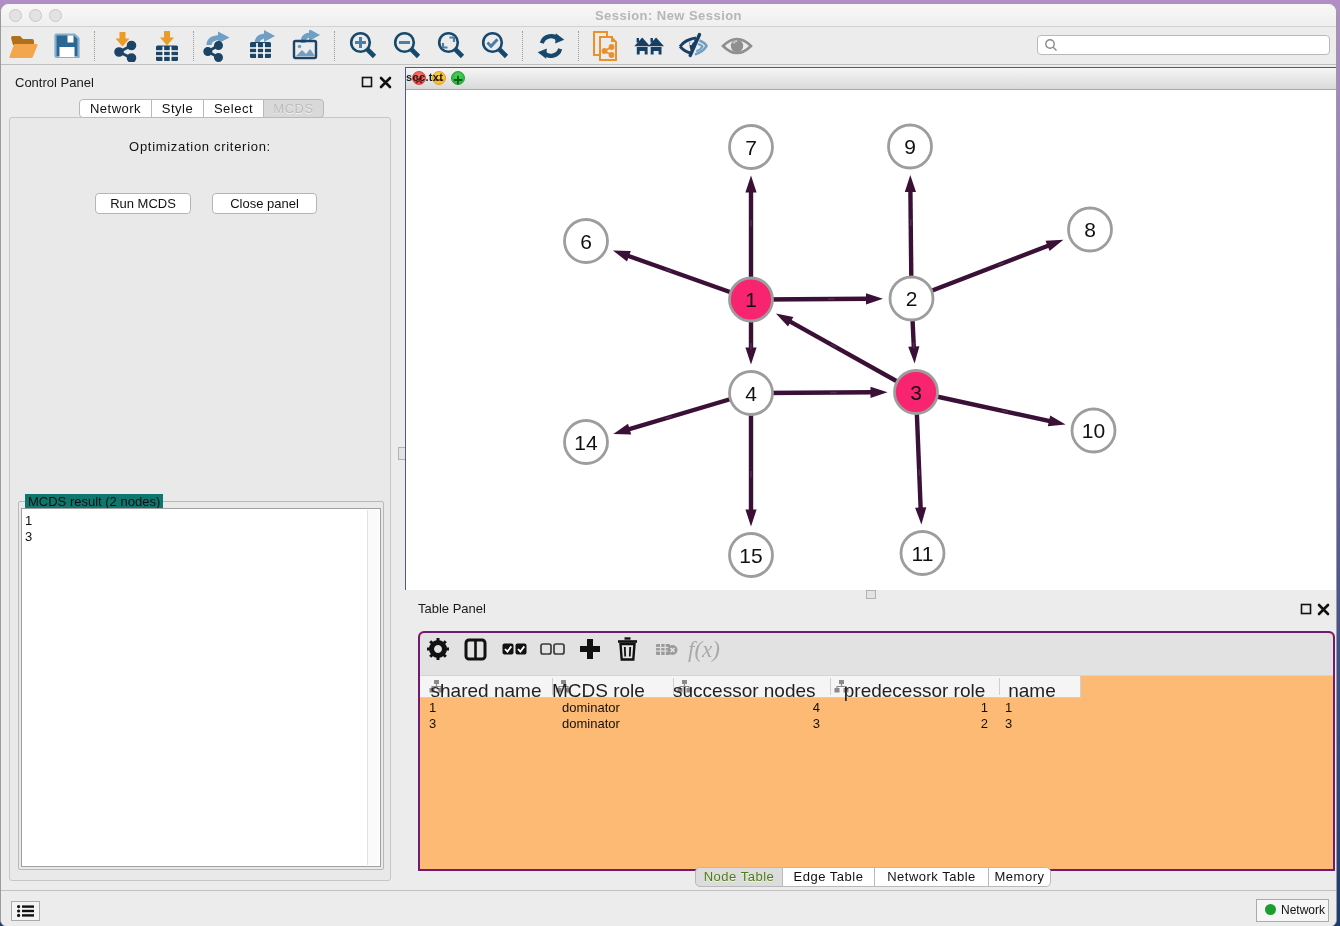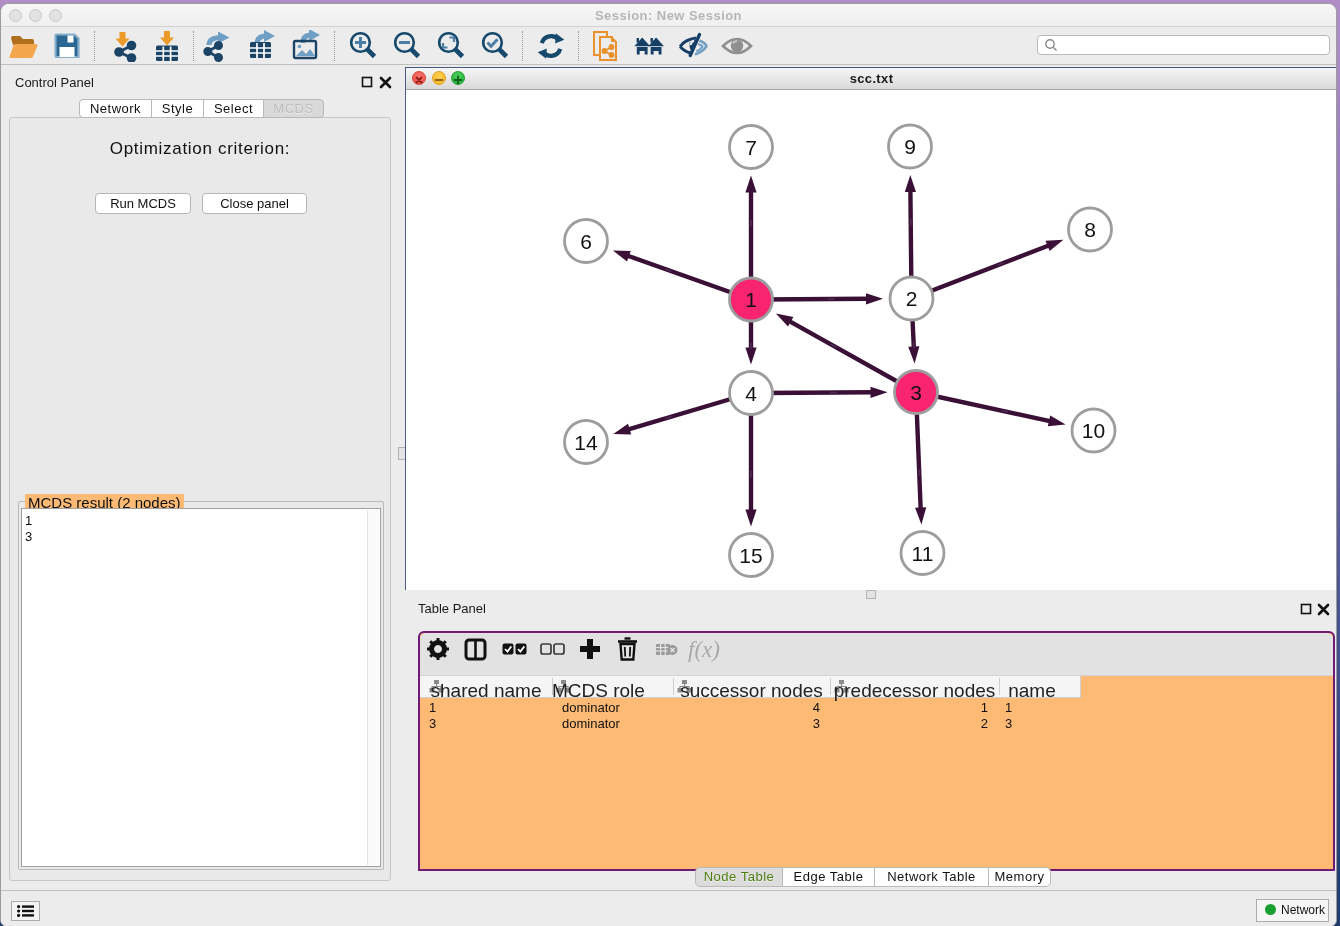--- a/index.html
+++ b/index.html
@@ -22,28 +22,28 @@
   .search{position:absolute;left:1036px;top:8px;width:291px;height:18px;background:#fff;
        border:1px solid #b9b9b9;border-radius:4px;}
   .ctrl-title,.tp-title{position:absolute;font-size:13px;color:#1a1a1a;}
   .tabs{position:absolute;height:19px;}
   .tab{position:absolute;top:0;height:17px;background:#fff;border:1px solid #b9b9b9;
        font-size:13px;text-align:center;color:#111;line-height:17px;letter-spacing:0.5px;}
   .pane{position:absolute;background:#e9e9e9;border:1px solid #c6c6c6;border-radius:3px;}
   .btn{position:absolute;background:#fff;border:1px solid #b5b5b5;border-radius:4px;
        font-size:13px;color:#111;text-align:center;}
   .gbox{position:absolute;border:1px solid #b9b9b9;border-radius:2px;}
-  .glabel{position:absolute;background:#fdba74;font-size:15px;color:#111;padding:0 3px;}
+  .glabel{position:absolute;background:#0f766e;font-size:13px;color:#111;padding:0 3px;}
   .wlist{position:absolute;background:#fff;border:1px solid #a0a0a0;font-size:13px;color:#111;}
   .frame{position:absolute;left:404px;top:63px;width:931px;height:521px;
        border:1px solid #4c5a80;background:#fff;}
   .ftitle{position:absolute;left:0;top:0;width:100%;height:21px;
        background:linear-gradient(#f6f6f6,#d9d9d9);border-bottom:1px solid #a9a9a9;}
   .light{position:absolute;top:3px;width:14px;height:14px;border-radius:50%;box-sizing:border-box;}
-  .fname{position:absolute;top:3px;left:0;width:100%;text-align:center;font-size:13px;
+  .fname{position:absolute;top:3px;left:0;width:100%;font-size:11px;
        font-weight:bold;color:#1a1a1a;letter-spacing:0.35px;}
   .tbl-head{position:absolute;background:#f5f5f5;border-bottom:1px solid #cfcfcf;font-size:19px;color:#222;}
   .statusbar{position:absolute;left:0;top:886px;width:100%;height:36px;background:#ececec;
        border-top:1px solid #c2c2c2;}
   .celltxt{position:absolute;font-size:13px;color:#111;}
 </style>
 </head>
 <body>
 <div class="win">
   <div class="titlebar">
@@ -199,23 +199,23 @@
 <svg style="position:absolute;left:378px;top:72px" width="13" height="13" viewBox="0 0 13 13">
   <path d="M2 2 L11 11 M11 2 L2 11" stroke="#111" stroke-width="2.6" stroke-linecap="round"></path>
 </svg>
 <div class="pane" style="left:8px;top:113px;width:380px;height:762px"></div>
 <div class="tabs" style="left:78px;top:95px">
   <div class="tab" style="left:0;width:71px;border-radius:4px 0 0 4px">Network</div>
   <div class="tab" style="left:72px;width:51px">Style</div>
   <div class="tab" style="left:124px;width:59px">Select</div>
   <div class="tab" style="left:184px;width:59px;border-radius:0 4px 4px 0;background:#d9d9d9;color:#bcbcbc;text-shadow:0 1px 0 #f0f0f0">MCDS</div>
 </div>
-<div style="position:absolute;left:0px;top:135px;width:398px;text-align:center;font-size:17px;color:#111;letter-spacing:0.7px">Optimization criterion:</div>
+<div style="position:absolute;left:0px;top:135px;width:398px;text-align:center;font-size:13px;color:#111;letter-spacing:0.7px">Optimization criterion:</div>
 <div class="btn" style="left:94px;top:189px;width:94px;height:19px;line-height:19px">Run MCDS</div>
-<div class="btn" style="left:201px;top:189px;width:103px;height:19px;line-height:19px">Close panel</div>
+<div class="btn" style="left:211px;top:189px;width:103px;height:19px;line-height:19px">Close panel</div>
 <div class="gbox" style="left:17px;top:497px;width:364px;height:367px"></div>
 <div class="glabel" style="left:24px;top:490px">MCDS result (2 nodes)</div>
 <div class="wlist" style="left:20px;top:504px;width:358px;height:357px">
   <div style="position:absolute;left:3px;top:4px;line-height:16px">1<br>3</div>
   <div style="position:absolute;right:1px;top:1px;width:11px;height:355px;background:#fafafa;border-left:1px solid #e2e2e2"></div>
 </div>
 <div style="position:absolute;left:397px;top:443px;width:7px;height:11px;background:#e3e3e3;border:1px solid #b2b2b2"></div>
 
   <div class="frame">
   <div class="ftitle">
@@ -394,30 +394,30 @@
         </svg>
 <div style="position:absolute;left:132px;top:4px;width:121px;text-align:left">MCDS role</div>
 <svg style="position:absolute;left:257px;top:4px" width="15" height="13" viewBox="0 0 15 13">
           <g fill="#8a8a8a">
             <rect x="5" y="0" width="5" height="4"></rect>
             <rect x="0.5" y="8" width="5" height="4.5"></rect>
             <rect x="9.5" y="8" width="5" height="4.5"></rect>
           </g>
           <path d="M7.5 4 v2.5 M3 8 V6.5 H12 V8" stroke="#8a8a8a" stroke-width="1.2" fill="none"></path>
         </svg>
-<div style="position:absolute;left:253px;top:4px;width:157px;text-align:center">successor nodes</div>
+<div style="position:absolute;left:253px;top:4px;width:157px;text-align:left">successor nodes</div>
 <svg style="position:absolute;left:414px;top:4px" width="15" height="13" viewBox="0 0 15 13">
           <g fill="#8a8a8a">
             <rect x="5" y="0" width="5" height="4"></rect>
             <rect x="0.5" y="8" width="5" height="4.5"></rect>
             <rect x="9.5" y="8" width="5" height="4.5"></rect>
           </g>
           <path d="M7.5 4 v2.5 M3 8 V6.5 H12 V8" stroke="#8a8a8a" stroke-width="1.2" fill="none"></path>
         </svg>
-<div style="position:absolute;left:410px;top:4px;width:169px;text-align:center">predecessor nodes</div>
+<div style="position:absolute;left:410px;top:4px;width:169px;text-align:center">predecessor role</div>
 <div style="position:absolute;left:572px;top:4px;width:80px;text-align:center">name</div>
 
   </div>
   <div class="celltxt" style="left:9px;top:67px">1</div>
 <div class="celltxt" style="left:142px;top:67px">dominator</div>
 <div class="celltxt" style="left:300px;top:67px;width:100px;text-align:right">4</div>
 <div class="celltxt" style="left:468px;top:67px;width:100px;text-align:right">1</div>
 <div class="celltxt" style="left:585px;top:67px">1</div>
 <div class="celltxt" style="left:9px;top:83px">3</div>
 <div class="celltxt" style="left:142px;top:83px">dominator</div>

